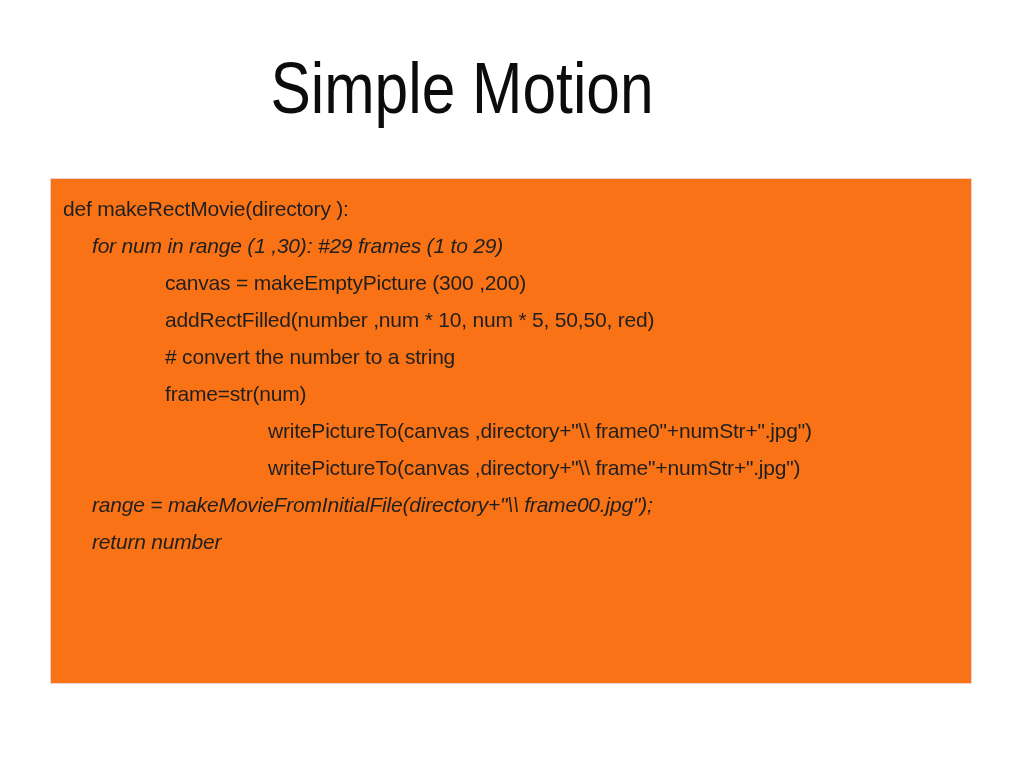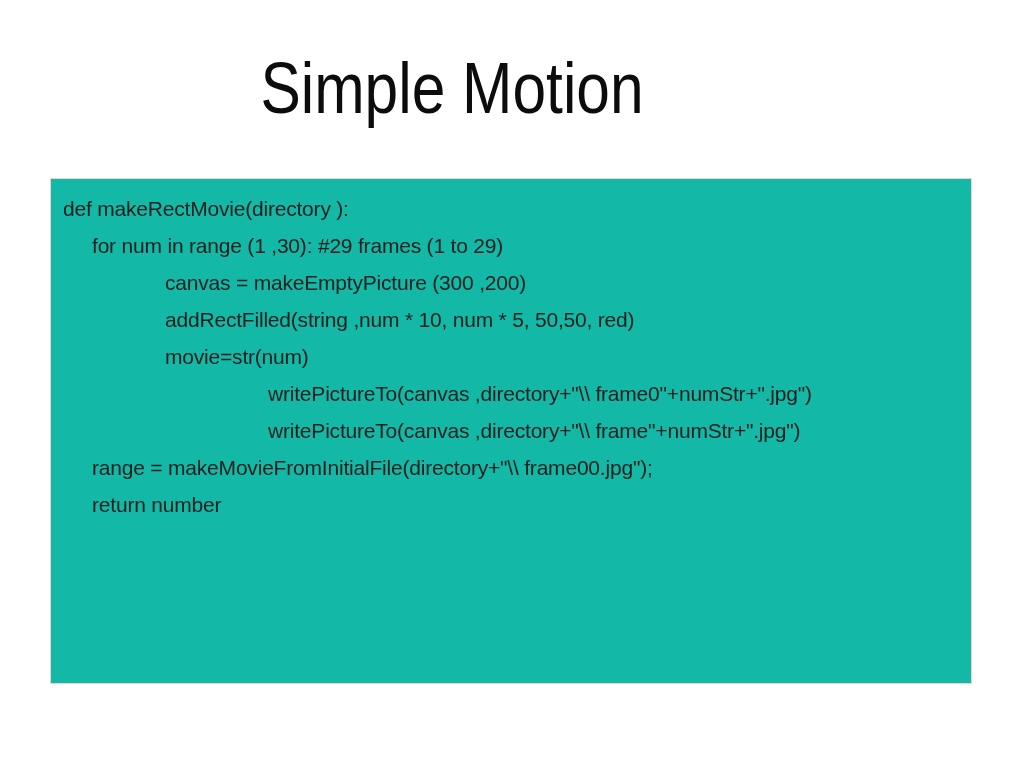--- a/index.html
+++ b/index.html
@@ -9,20 +9,21 @@
     height: 768px;
     background: #ffffff;
     overflow: hidden;
     font-family: "Liberation Sans", sans-serif;
   }
   .slide {
     position: relative;
     width: 904px;
     height: 768px;
     background: #ffffff;
+    padding-left: 20px;
   }
   .slide-title {
     position: absolute;
     top: 52px;
     left: 0;
     right: 0;
     margin: 0;
     text-align: center;
     font-size: 72px;
     font-weight: 400;
@@ -32,47 +33,48 @@
     transform-origin: center;
     white-space: nowrap;
     letter-spacing: 0px;
   }
   .code-panel {
     position: absolute;
     left: 50px;
     top: 178px;
     width: 922px;
     height: 506px;
-    background: #14b8a6;
+    background: #f97316;
     border: 1px solid #ecd3d1;
     box-sizing: border-box;
     padding-top: 11px;
   }
   .code-line {
     font-size: 21px;
     line-height: 37px;
     color: #1f1f1f;
     white-space: pre;
     letter-spacing: -0.2px;
   }
   .indent-0 { padding-left: 12px; }
-  .indent-1 { padding-left: 41px; }
+  .indent-1 { padding-left: 41px; font-style: italic; }
   .indent-2 { padding-left: 114px; }
   .indent-3 { padding-left: 217px; }
 </style>
 </head>
 <body>
 
 <div class="slide">
   <h1 class="slide-title">Simple Motion</h1>
 
   <div class="code-panel">
       <div class="code-line indent-0">def makeRectMovie(directory ):</div>
       <div class="code-line indent-1">for num in range (1 ,30): #29 frames (1 to 29)</div>
       <div class="code-line indent-2">canvas = makeEmptyPicture (300 ,200)</div>
-      <div class="code-line indent-2">addRectFilled(string ,num * 10, num * 5, 50,50, red)</div>
-      <div class="code-line indent-2">movie=str(num)</div>
+      <div class="code-line indent-2">addRectFilled(number ,num * 10, num * 5, 50,50, red)</div>
+      <div class="code-line indent-2"># convert the number to a string</div>
+      <div class="code-line indent-2">frame=str(num)</div>
       <div class="code-line indent-3">writePictureTo(canvas ,directory+"\\ frame0"+numStr+".jpg")</div>
       <div class="code-line indent-3">writePictureTo(canvas ,directory+"\\ frame"+numStr+".jpg")</div>
       <div class="code-line indent-1">range = makeMovieFromInitialFile(directory+"\\ frame00.jpg");</div>
       <div class="code-line indent-1">return number</div>
     </div>
 </div>
 
 </body></html>

